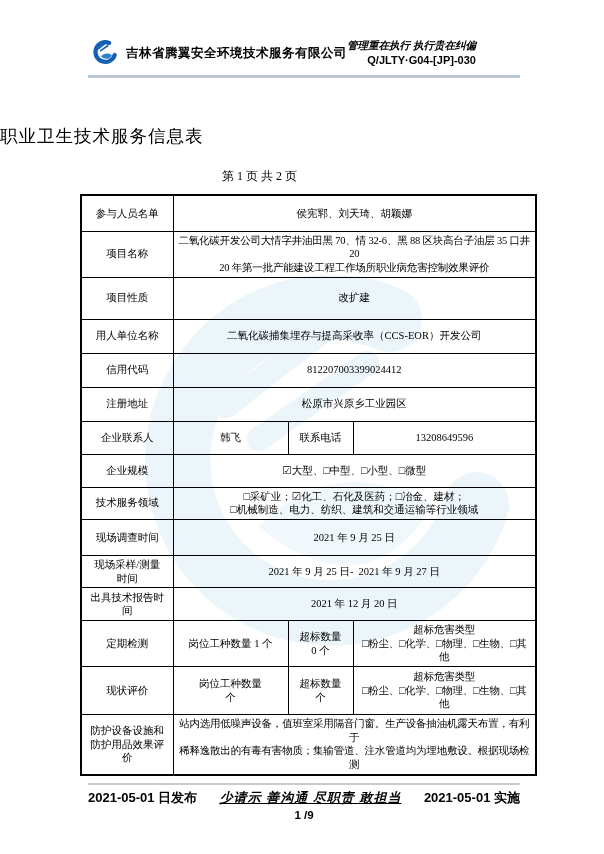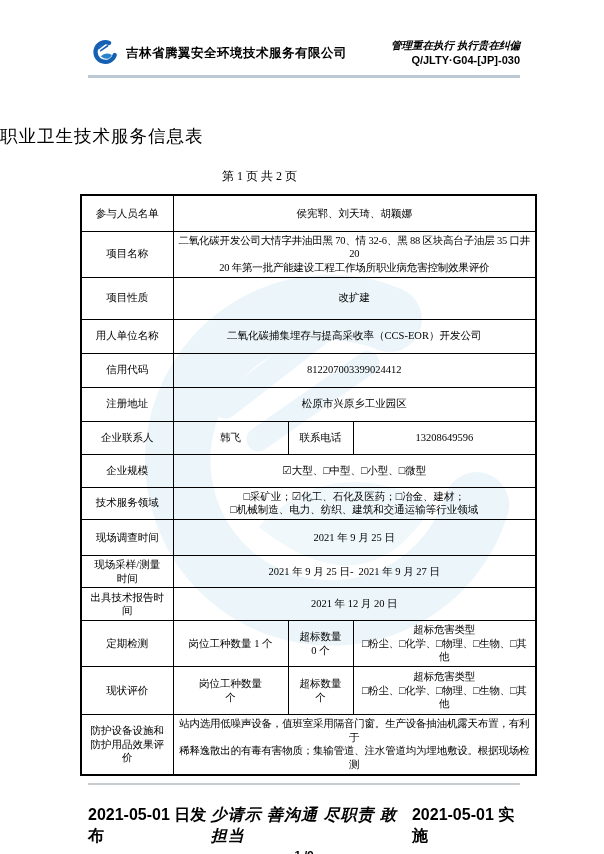--- a/index.html
+++ b/index.html
@@ -4,21 +4,21 @@
 <style>
   * { margin:0; padding:0; box-sizing:border-box; }
   html,body { background:#ffffff; }
   body {
     width:604px; height:854px; position:relative; overflow:hidden;
     font-family:"Liberation Serif","DejaVu Serif",serif; color:#000;
   }
   .page { position:relative; width:604px; height:854px; background:#fff; z-index:1; }
 
   
-  .header { display:flex; justify-content:space-between; align-items:center;
+  .header { display:flex; align-items:center;
             margin:38px 84px 0 88px; }
   .hleft { display:flex; align-items:center; gap:7px; }
   .logo { width:31px; height:31px; }
   .company { font-family:"Liberation Sans","DejaVu Sans",sans-serif;
              font-weight:bold; font-size:12.5px; letter-spacing:.5px; }
   .hright { text-align:right; font-family:"Liberation Sans","DejaVu Sans",sans-serif;
             font-weight:bold; line-height:1.45; }
   .slogan { font-style:italic; font-size:10.5px; }
   .doccode { font-size:11px; }
   .hrule { height:3px; background:#bcc8d3; margin:6px 84px 0 88px; }
@@ -45,25 +45,25 @@
   tr:nth-child(7){height:33px;}  tr:nth-child(8){height:33px;}
   tr:nth-child(9){height:31px;}  tr:nth-child(10){height:36px;}
   tr:nth-child(11){height:29px;} tr:nth-child(12){height:33px;padding-left:11px;}
   tr:nth-child(13){height:31px;padding-left:44px;} tr:nth-child(14){height:48px;}
   tr:nth-child(15){height:44px;} tr:nth-child(16){height:46px;}
   td.tight { font-size:10px; letter-spacing:-0.2px; }
   td.leftal { text-align:left; line-height:1.95; padding-left:5px; }
 
   
   .frule { height:2px; background:#c6cbd0; margin:7px 84px 0 88px; }
-  .footer { margin:20px 84px 0 88px; display:flex; justify-content:space-between;
+  .footer { margin:4px 84px 0 88px; display:flex; justify-content:space-between;
             align-items:center;
             font-family:"Liberation Sans","DejaVu Sans",sans-serif;
-            font-weight:bold; font-size:16px; }
-  .motto { font-style:italic; letter-spacing:1px; }
+            font-weight:bold; font-size:13px; }
+  .motto { font-style:italic; letter-spacing:1px;text-decoration:underline; }
   .pagenum { text-align:center; margin:2px 84px 0 88px; font-weight:bold;
              font-family:"Liberation Sans","DejaVu Sans",sans-serif; font-size:11.5px; }
 
   
   .watermark { position:absolute; left:62px; top:205px; width:480px; height:480px;
                opacity:.16; z-index:0; pointer-events:none; }
 </style>
 </head>
 <body>
 

